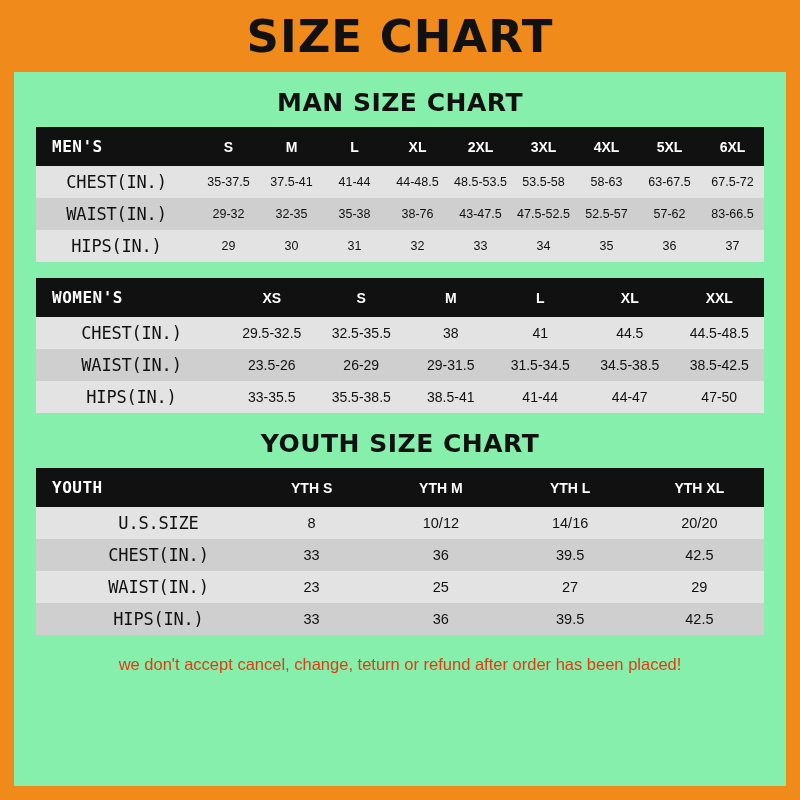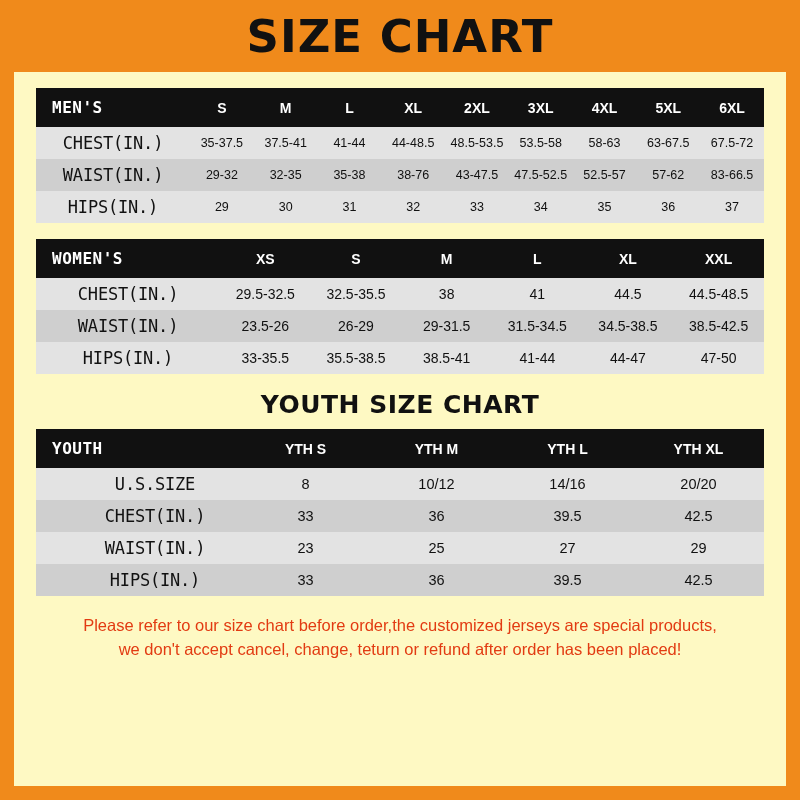--- a/index.html
+++ b/index.html
@@ -13,21 +13,21 @@
     font-family: "Liberation Sans", sans-serif;
     overflow: hidden;
   }
   .page {
     position: relative;
     width: 800px;
     height: 800px;
     box-sizing: border-box;
     border-left: 14px solid #f08a1b;
     border-right: 14px solid #f08a1b;
-    background: #fef9c3;
+    background: #86efac;
   }
   .header-bar {
     height: 72px;
     background: #f08a1b;
     display: flex;
     align-items: center;
     justify-content: center;
     margin: 0 -14px;
   }
   .header-title {
@@ -62,21 +62,21 @@
     text-align: center;
     font-size: 12.5px;
     color: #111111;
     padding: 6px 2px;
     font-family: "Liberation Sans", sans-serif;
   }
   table.chart thead th {
     background: #111111;
     color: #ffffff;
     font-size: 14px;
-    padding: 10px 8px;
+    padding: 10px 15px;
   }
   table.chart thead th.row-label {
     font-family: "DejaVu Sans Mono", monospace;
     font-weight: bold;
     font-size: 16px;
     letter-spacing: 0.5px;
     text-align: left;
     padding-left: 16px;
   }
   table.chart tbody td.row-label {
@@ -122,20 +122,21 @@
 
 <div class="page">
 
   <div class="header-bar">
     <div class="header-title">SIZE CHART</div>
   </div>
 
   <div class="content">
 
     <div class="section">
+      <div class="section-title">MAN SIZE CHART</div>
       <table class="chart men">
         <thead>
           <tr>
             <th class="row-label">MEN'S</th>
             <th>S</th>
             <th>M</th>
             <th>L</th>
             <th>XL</th>
             <th>2XL</th>
             <th>3XL</th>
@@ -269,20 +270,19 @@
             <td>33</td>
             <td>36</td>
             <td>39.5</td>
             <td>42.5</td>
           </tr>
         </tbody>
       </table>
     </div>
 
     <div class="footer-note">
-      <div>Please refer to our size chart before order,the customized jerseys are special products,</div>
       <div>we don't accept cancel, change, teturn or refund after order has been placed!</div>
     </div>
 
   </div>
 
   <div class="bottom-bar"></div>
 </div>
 
 </body></html>

